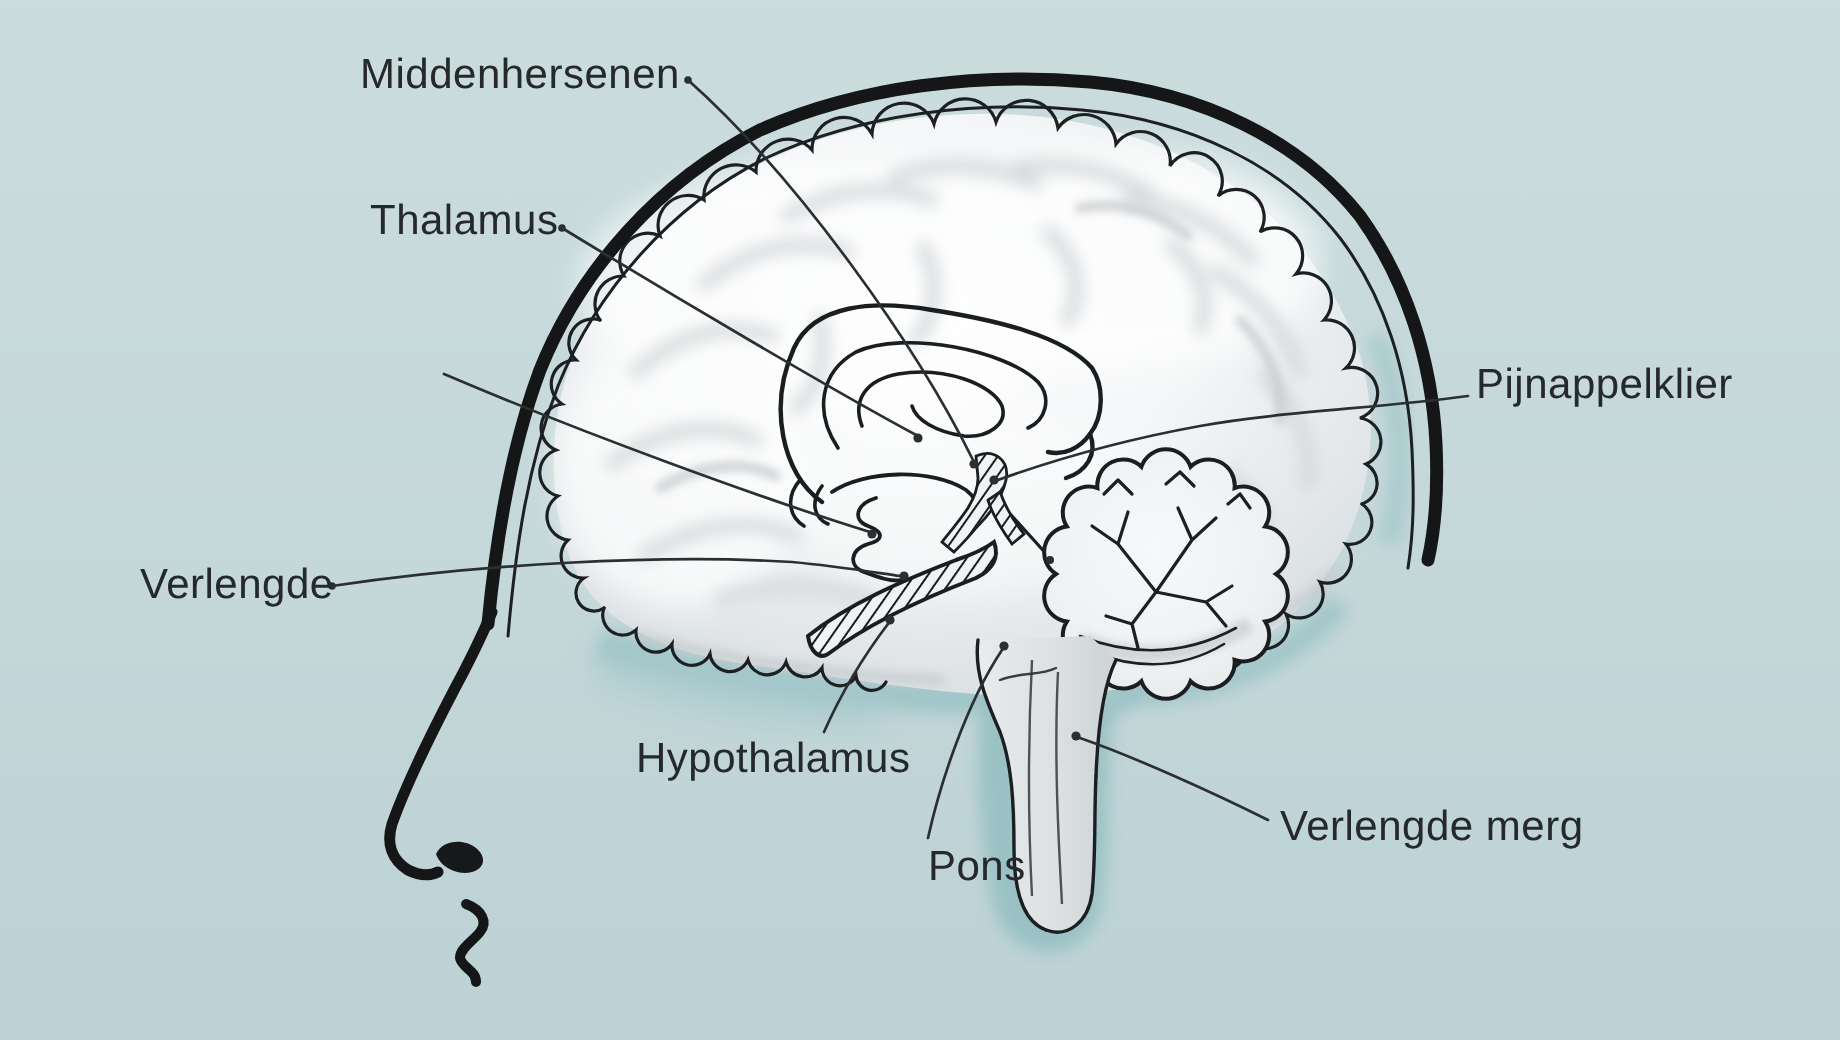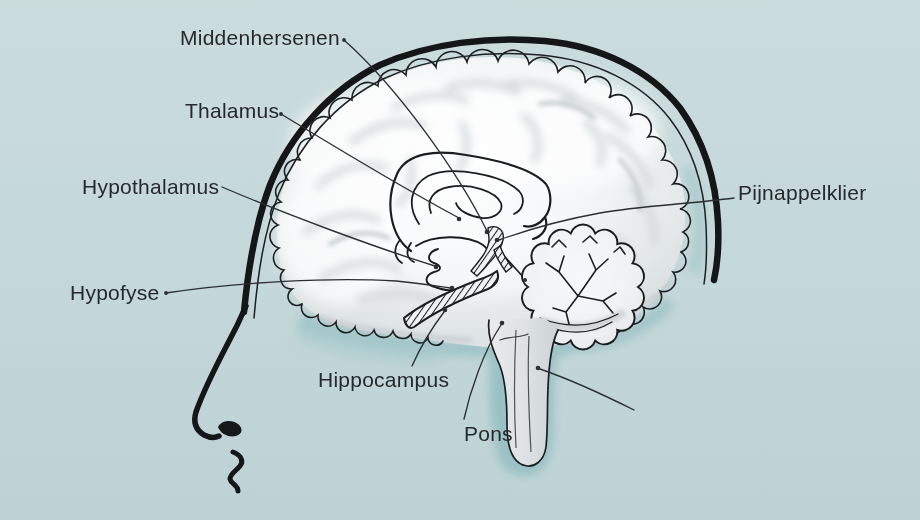--- a/index.html
+++ b/index.html
@@ -184,18 +184,18 @@
       <circle cx="445" cy="310" r="2.3"></circle>
       <circle cx="502" cy="323" r="2.3"></circle>
       <circle cx="538" cy="368" r="2.3"></circle>
       <circle cx="525" cy="280" r="2"></circle>
     </g>
   </g>
 </svg>
 
   <span class="lbl l-mid">Middenhersenen</span>
   <span class="lbl l-tha">Thalamus</span>
-  <span class="lbl l-hyt">Hypothalamus</span>
   <span class="lbl l-pij">Pijnappelklier</span>
-  <span class="lbl l-hyf">Hypofyse</span>
-  <span class="lbl l-hip">Hippocampus</span>
+  <span class="lbl l-hyf">Verlengde</span>
+  <span class="lbl l-hip">Hypothalamus</span>
   <span class="lbl l-pon">Pons</span>
+  <span class="lbl l-ver">Verlengde merg</span>
 </div>
 
 </body></html>

